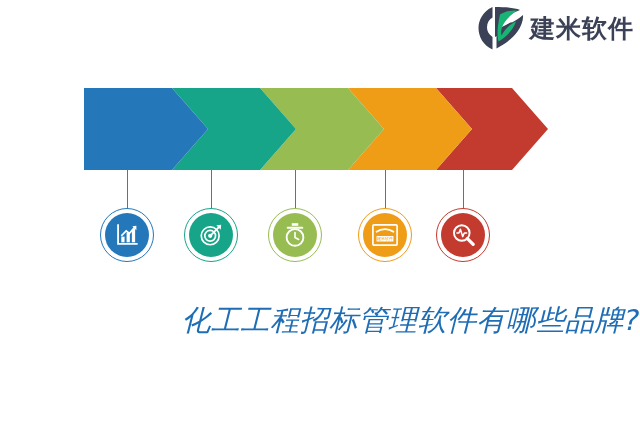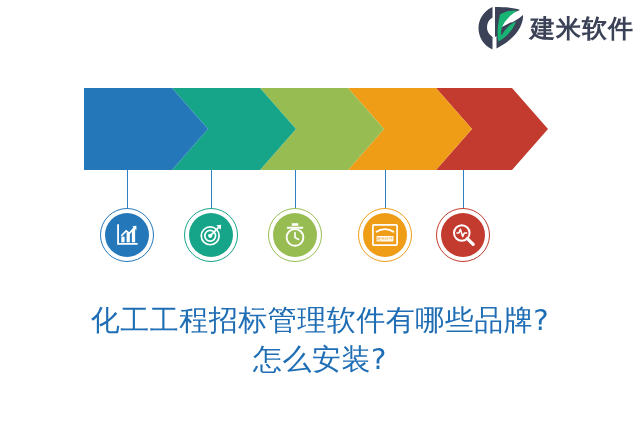--- a/index.html
+++ b/index.html
@@ -109,27 +109,28 @@
     height: 26px;
     display: block;
   }
 
   
   #headline {
     position: absolute;
     left: 0;
     right: 0;
     top: 282px;
-    text-align: center;
+    text-align: right;
     font-family: "DejaVu Sans", "Liberation Sans", sans-serif;
     font-size: 29px;
     font-weight: normal;
     line-height: 1.32;
     color: #1f6eb5;
     letter-spacing: 0.5px;
+    font-style: italic;
   }
   #headline .line {
     display: block;
     white-space: nowrap;
   }
 </style>
 </head>
 <body>
 
 <div id="brand-logo">
@@ -234,14 +235,13 @@
           <circle cx="14.5" cy="13.5" r="9.6" fill="none" stroke="#fff" stroke-width="2.4"></circle>
           <path d="M8.5 13.5 L11 13.5 L12.8 9 L15.6 18 L17.6 13.5 L20.5 13.5" fill="none" stroke="#fff" stroke-width="1.9" stroke-linecap="round" stroke-linejoin="round"></path>
           <path d="M21.4 20.4 L28.5 27.5" stroke="#fff" stroke-width="4" stroke-linecap="round"></path>
         </svg>
       </div>
     </div>
   </div>
 
 <h1 id="headline" style="color: rgb(31, 110, 181);">
   <span class="line">化工工程招标管理软件有哪些品牌?</span>
-  <span class="line">怎么安装?</span>
 </h1>
 
 </body></html>

